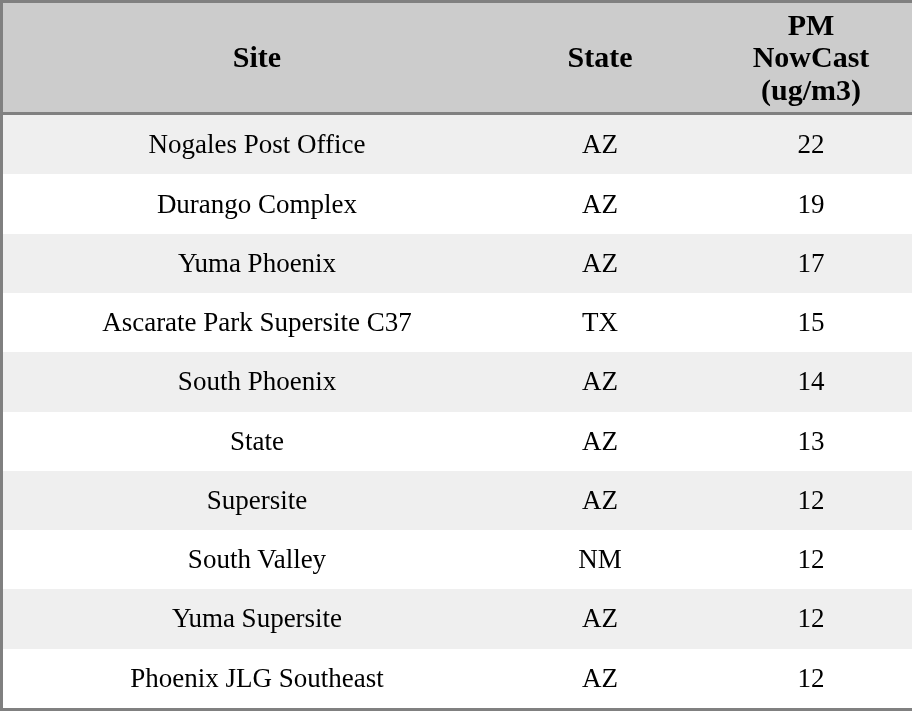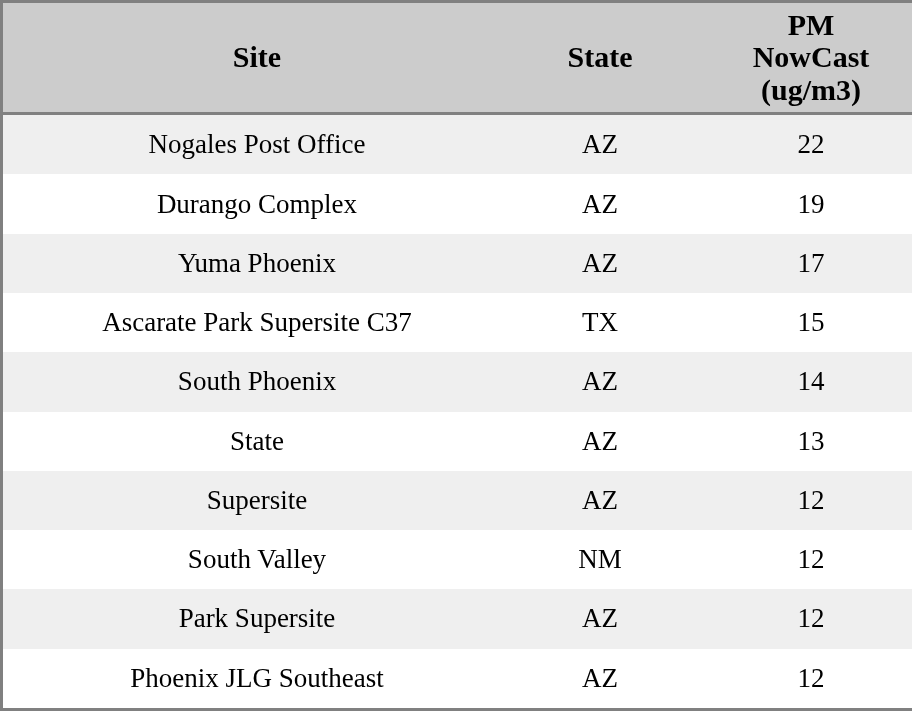--- a/index.html
+++ b/index.html
@@ -108,21 +108,21 @@
         <td>Supersite</td>
         <td>AZ</td>
         <td>12</td>
       </tr>
       <tr class="row-even">
         <td>South Valley</td>
         <td>NM</td>
         <td>12</td>
       </tr>
       <tr class="row-odd">
-        <td>Park Supersite</td>
+        <td>Yuma Supersite</td>
         <td>AZ</td>
         <td>12</td>
       </tr>
       <tr class="row-even">
         <td>Phoenix JLG Southeast</td>
         <td>AZ</td>
         <td>12</td>
       </tr>
     </tbody>
   </table>

